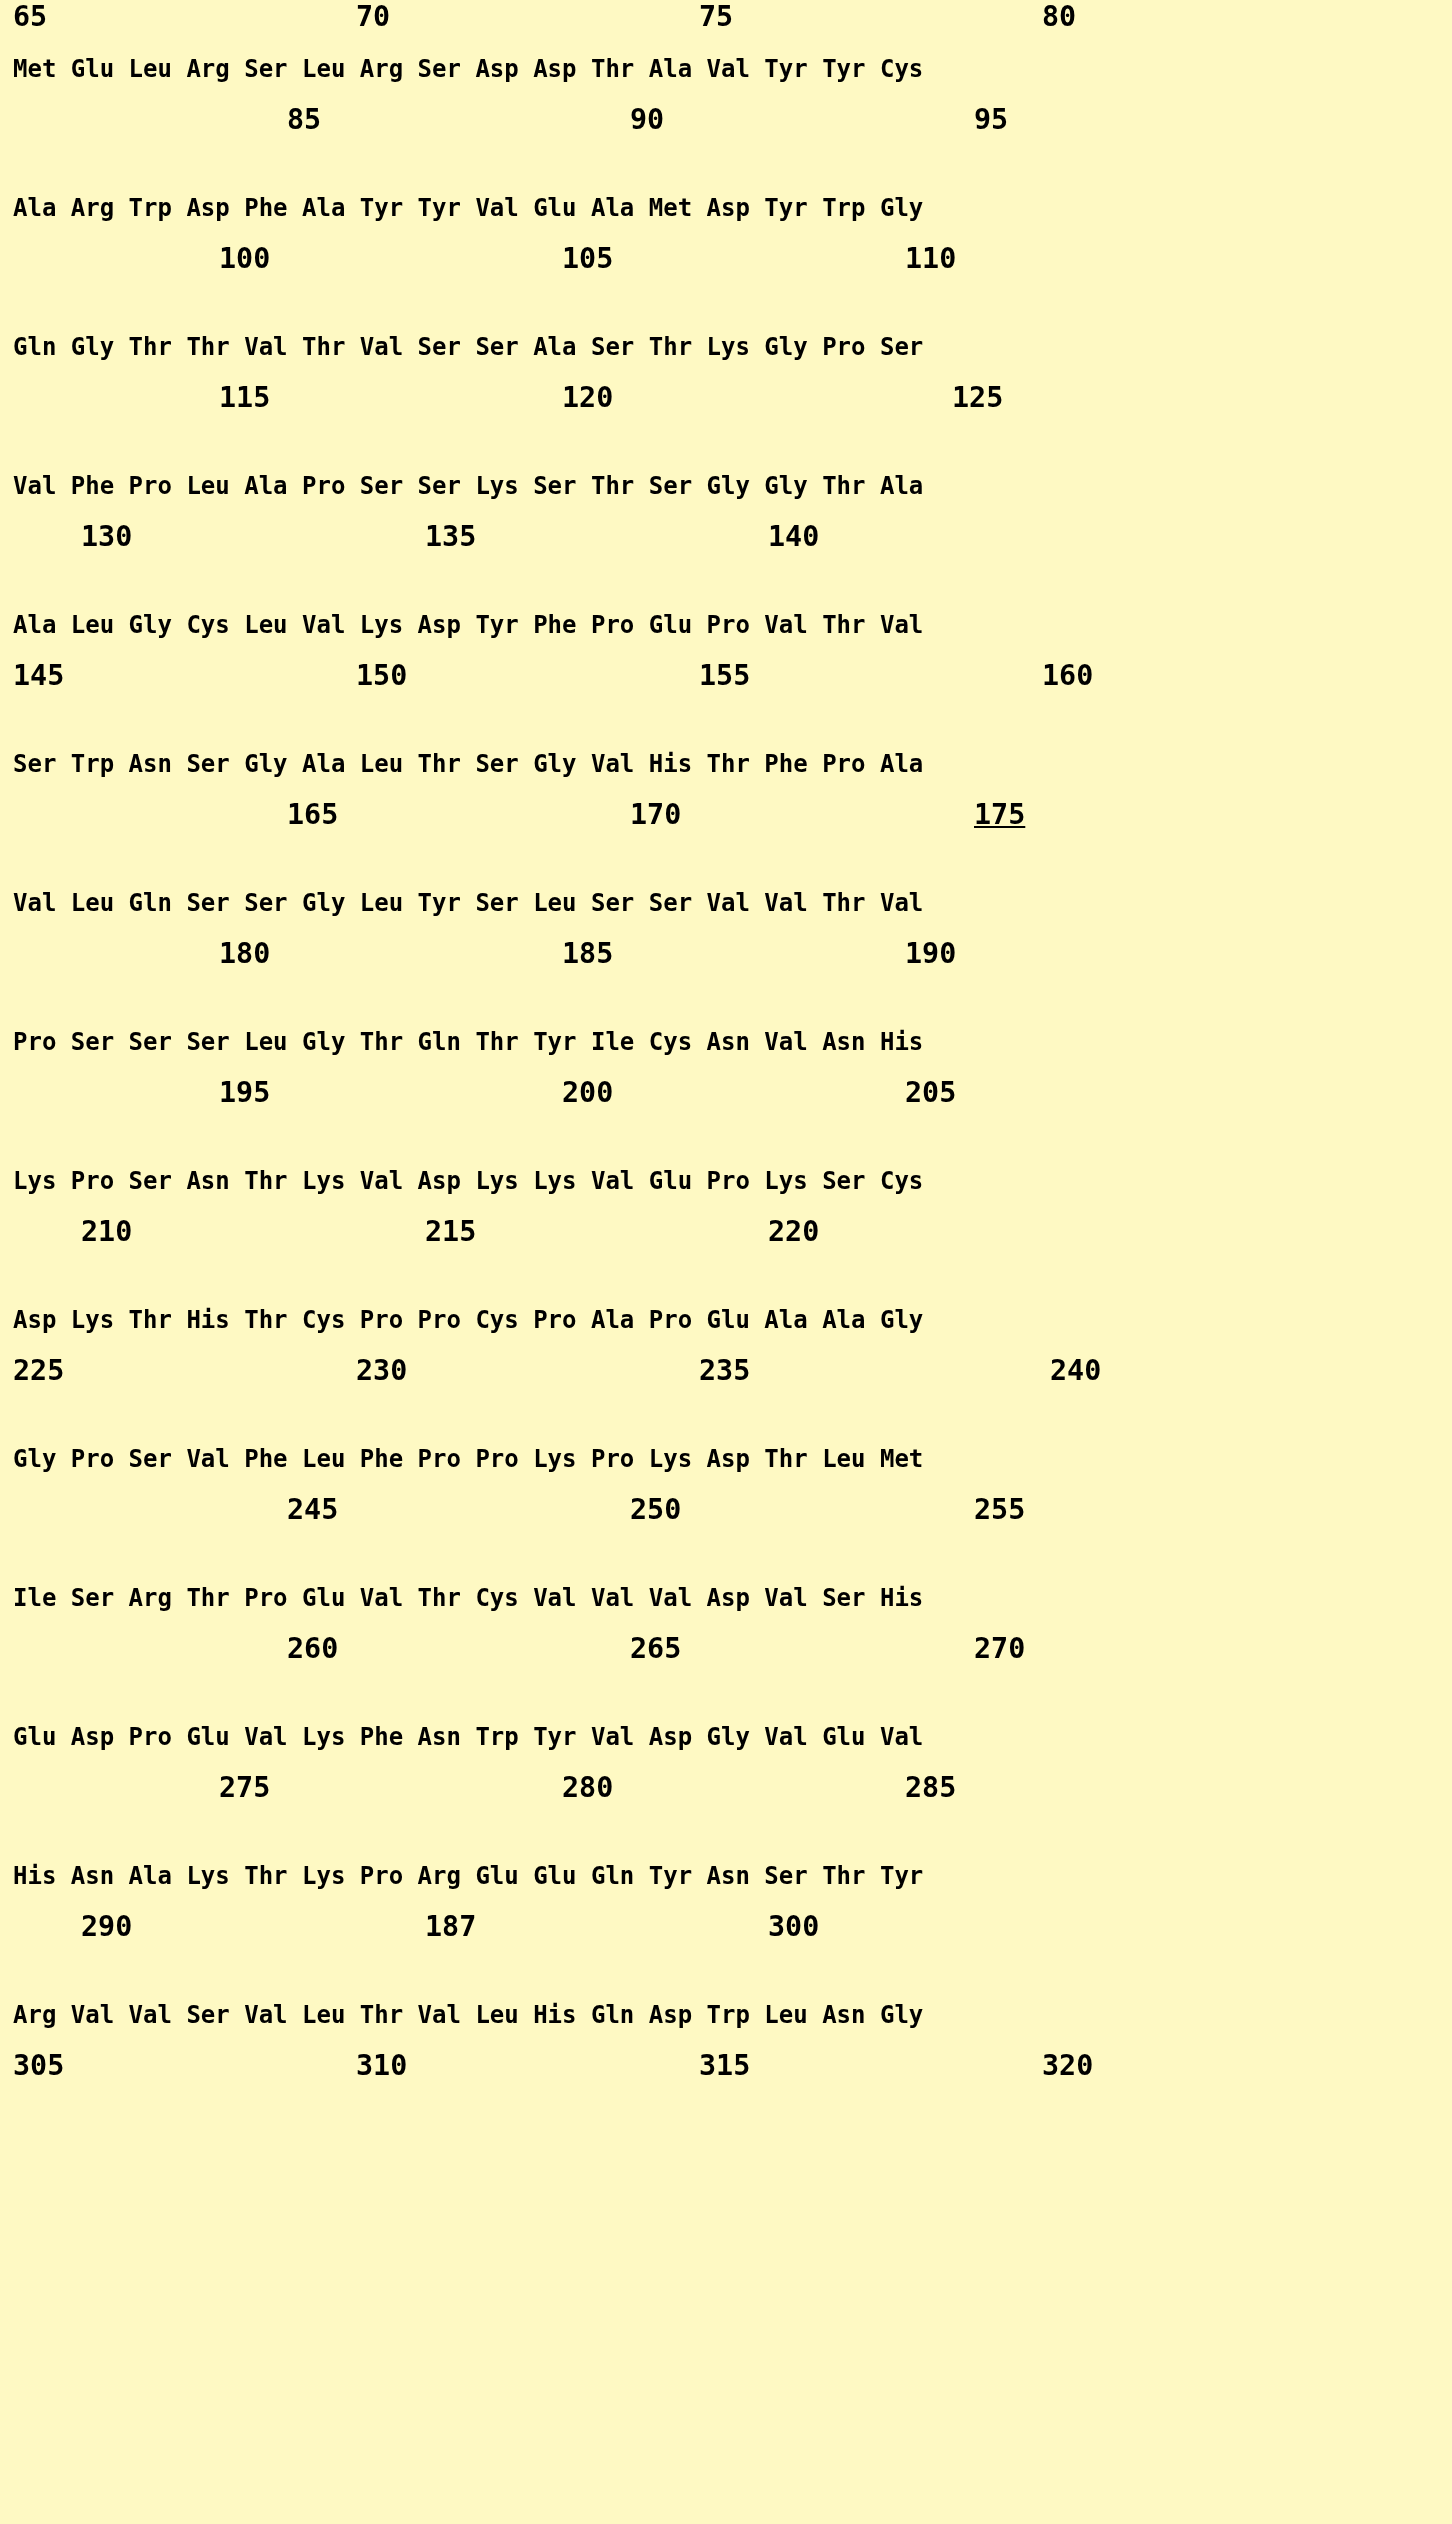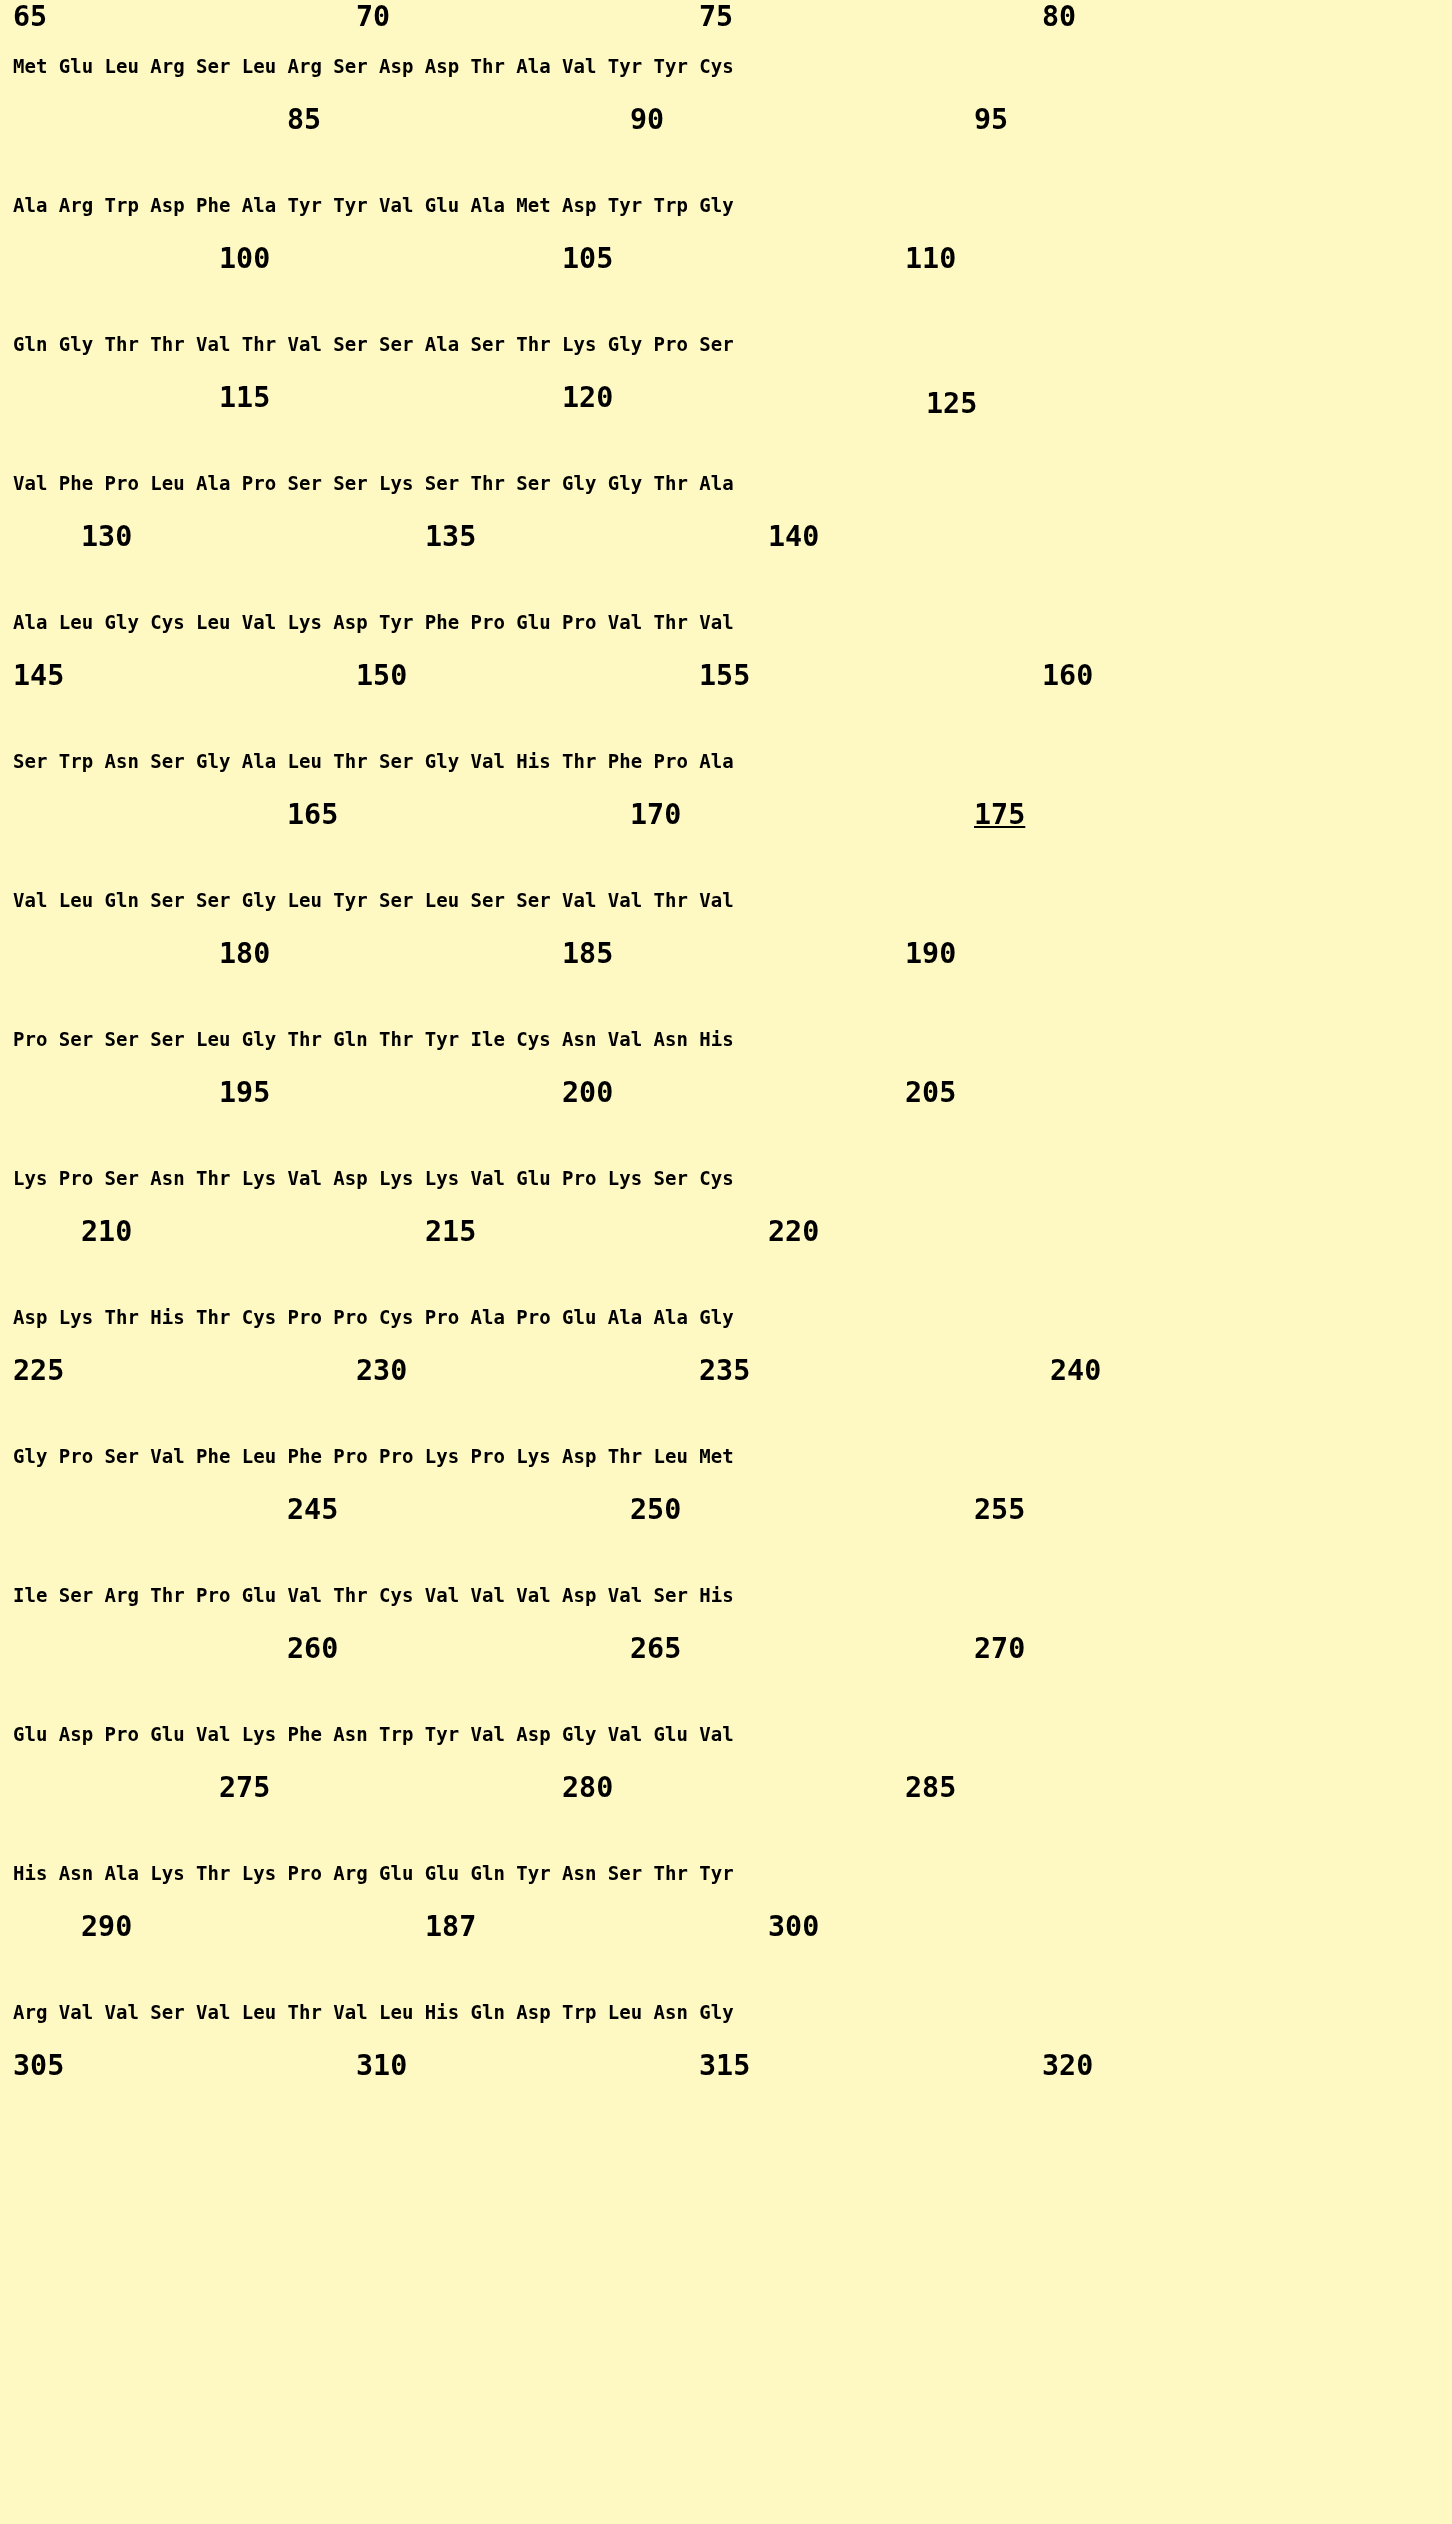--- a/index.html
+++ b/index.html
@@ -27,21 +27,21 @@
   .ruler-row {
     position: relative;
     height: 55px;
     font-size: 28.4px;
     font-weight: bold;
     letter-spacing: 0;
   }
   .residue-row {
     position: relative;
     height: 48px;
-    font-size: 19px;
+    font-size: 24px;
     font-weight: bold;
     white-space: pre;
   }
   .number-row {
     position: relative;
     height: 48px;
     font-size: 28.4px;
     font-weight: bold;
     white-space: pre;
   }
@@ -75,21 +75,21 @@
         <div class="number-row"><span class="tick" style="left: 287px;">85</span><span class="tick" style="left: 630px;">90</span><span class="tick" style="left: 974px;">95</span></div>
         <div class="spacer-row"></div>
       </div>
       <div class="seq-block">
         <div class="residue-row"><span class="row-inner">Ala Arg Trp Asp Phe Ala Tyr Tyr Val Glu Ala Met Asp Tyr Trp Gly</span></div>
         <div class="number-row"><span class="tick" style="left: 219px;">100</span><span class="tick" style="left: 562px;">105</span><span class="tick" style="left: 905px;">110</span></div>
         <div class="spacer-row"></div>
       </div>
       <div class="seq-block">
         <div class="residue-row"><span class="row-inner">Gln Gly Thr Thr Val Thr Val Ser Ser Ala Ser Thr Lys Gly Pro Ser</span></div>
-        <div class="number-row"><span class="tick" style="left: 219px;">115</span><span class="tick" style="left: 562px;">120</span><span class="tick" style="left: 926px; margin-top: 6px;">125</span></div>
+        <div class="number-row"><span class="tick" style="left: 219px;">115</span><span class="tick" style="left: 562px;">120</span><span class="tick" style="left: 952px;">125</span></div>
         <div class="spacer-row"></div>
       </div>
       <div class="seq-block">
         <div class="residue-row"><span class="row-inner">Val Phe Pro Leu Ala Pro Ser Ser Lys Ser Thr Ser Gly Gly Thr Ala</span></div>
         <div class="number-row"><span class="tick" style="left: 81px;">130</span><span class="tick" style="left: 425px;">135</span><span class="tick" style="left: 768px;">140</span></div>
         <div class="spacer-row"></div>
       </div>
       <div class="seq-block">
         <div class="residue-row"><span class="row-inner">Ala Leu Gly Cys Leu Val Lys Asp Tyr Phe Pro Glu Pro Val Thr Val</span></div>
         <div class="number-row"><span class="tick" style="left: 13px;">145</span><span class="tick" style="left: 356px;">150</span><span class="tick" style="left: 699px;">155</span><span class="tick" style="left: 1042px;">160</span></div>

